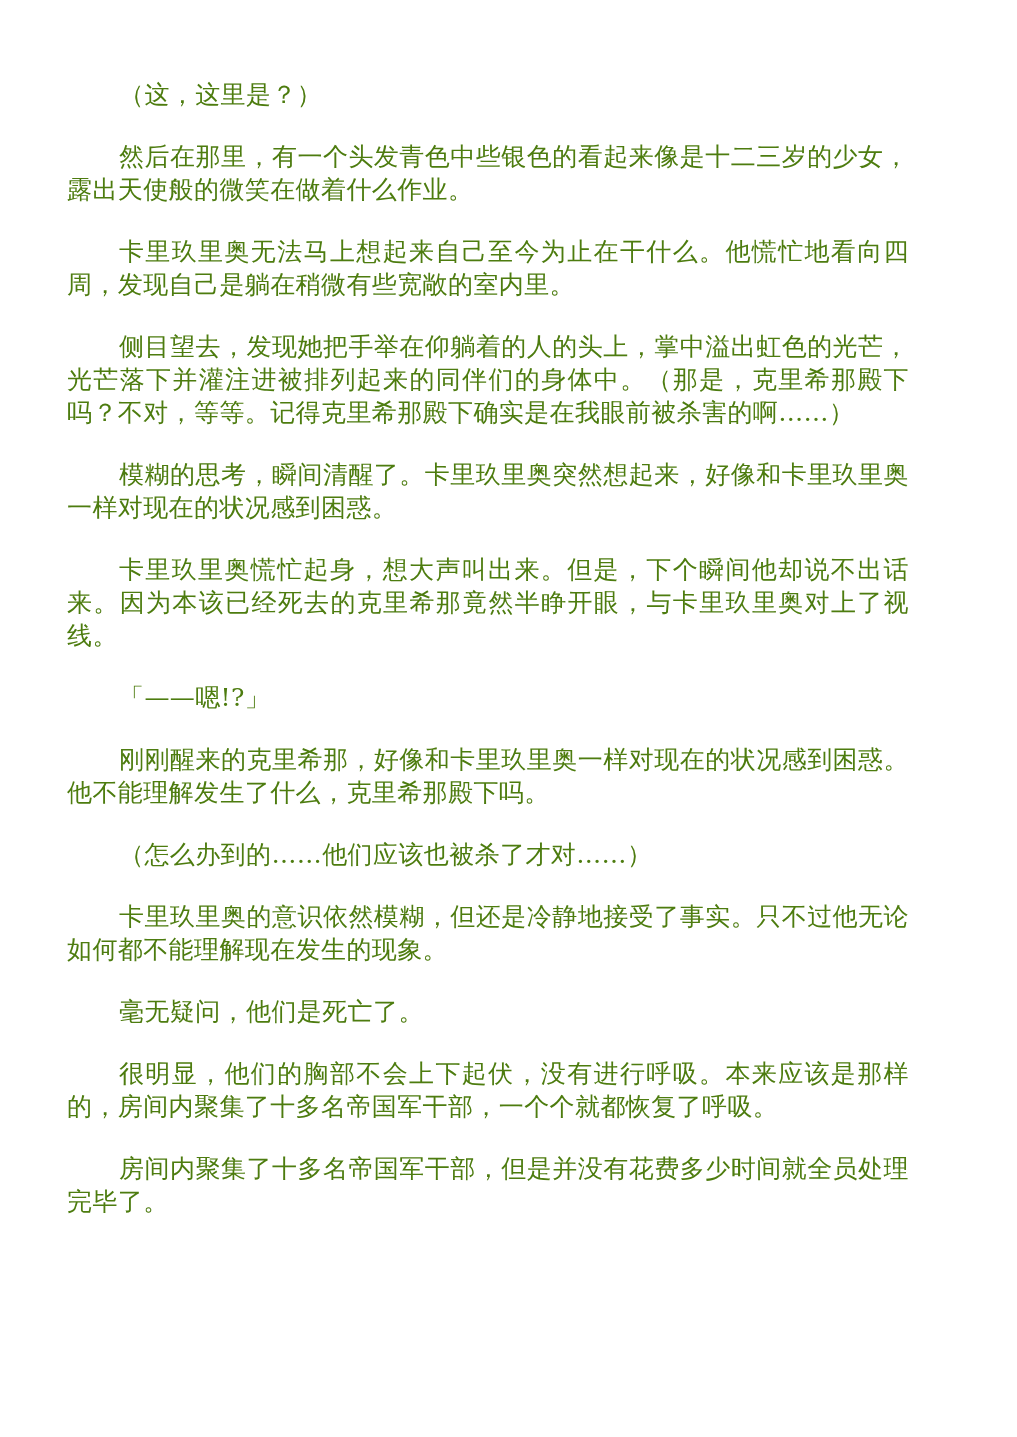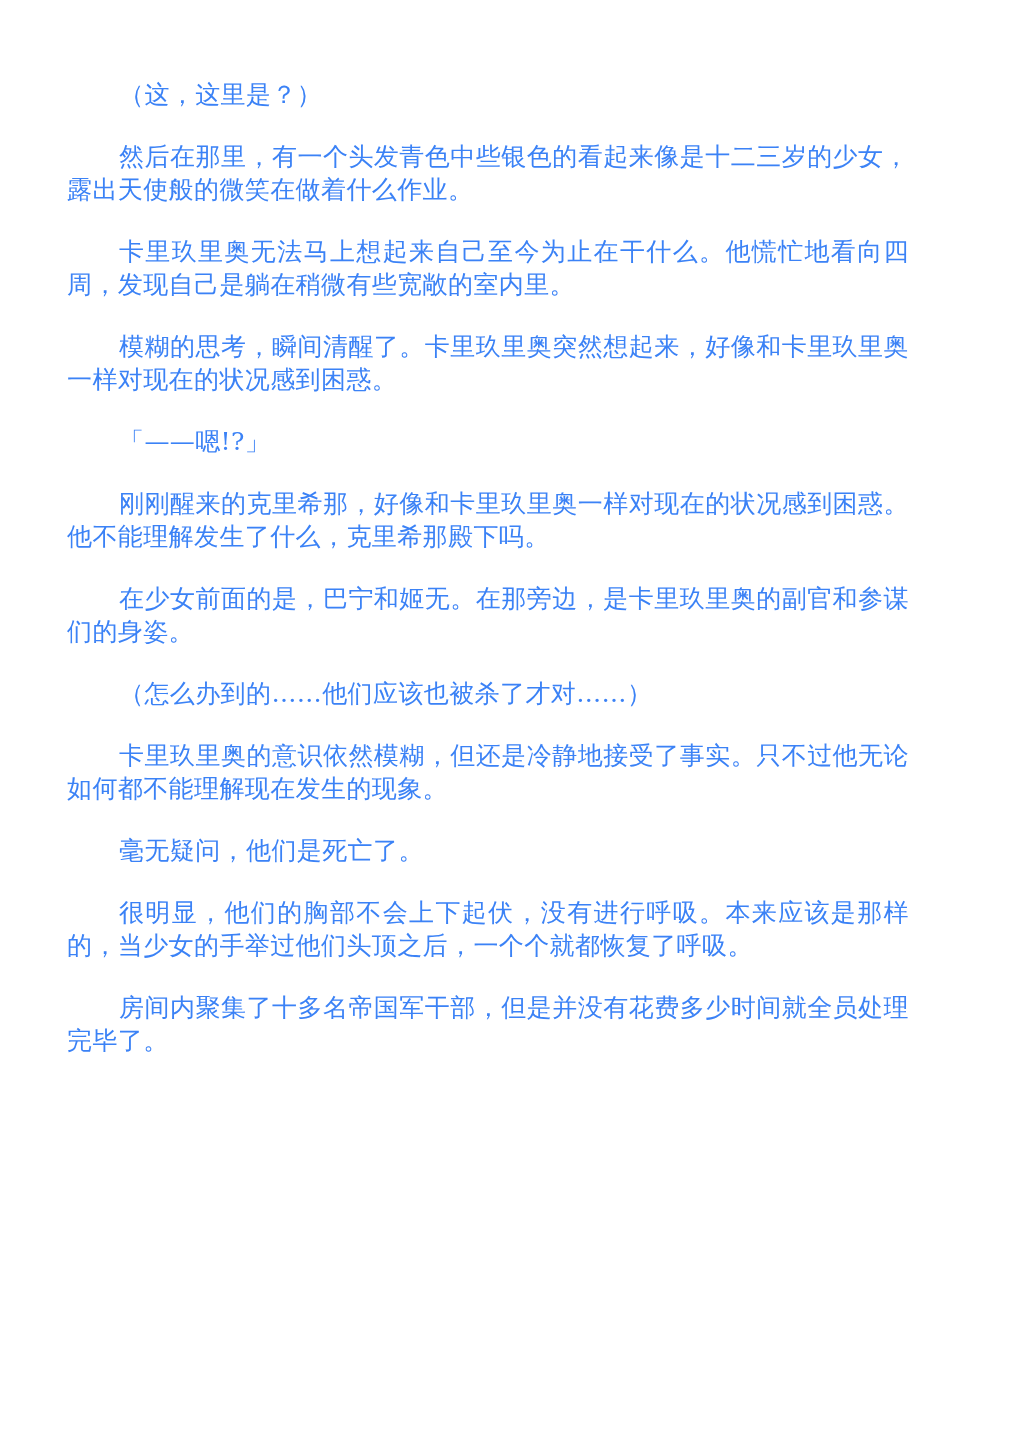--- a/index.html
+++ b/index.html
@@ -14,39 +14,40 @@
     position: relative;
   }
   .page {
     position: absolute;
     left: 67px;
     top: 78px;
     width: 842px;
     font-family: "DejaVu Serif", "Liberation Serif", serif;
     font-size: 25px;
     line-height: 33px;
-    color: #3b82f6;
+    color: #4d7c0f;
   }
   .para {
     margin: 0 0 29px 0;
     text-indent: 52px;
     text-align: justify;
     word-break: break-all;
     letter-spacing: 0.4px;
   }
 </style>
 </head>
 <body>
 
 <div class="page">
   <p class="para">（这，这里是？）</p>
   <p class="para">然后在那里，有一个头发青色中些银色的看起来像是十二三岁的少女，露出天使般的微笑在做着什么作业。</p>
   <p class="para">卡里玖里奥无法马上想起来自己至今为止在干什么。他慌忙地看向四周，发现自己是躺在稍微有些宽敞的室内里。</p>
+  <p class="para">侧目望去，发现她把手举在仰躺着的人的头上，掌中溢出虹色的光芒，光芒落下并灌注进被排列起来的同伴们的身体中。（那是，克里希那殿下吗？不对，等等。记得克里希那殿下确实是在我眼前被杀害的啊……）</p>
   <p class="para">模糊的思考，瞬间清醒了。卡里玖里奥突然想起来，好像和卡里玖里奥一样对现在的状况感到困惑。</p>
+  <p class="para">卡里玖里奥慌忙起身，想大声叫出来。但是，下个瞬间他却说不出话来。因为本该已经死去的克里希那竟然半睁开眼，与卡里玖里奥对上了视线。</p>
   <p class="para">「——嗯!?」</p>
   <p class="para">刚刚醒来的克里希那，好像和卡里玖里奥一样对现在的状况感到困惑。他不能理解发生了什么，克里希那殿下吗。</p>
-  <p class="para">在少女前面的是，巴宁和姬无。在那旁边，是卡里玖里奥的副官和参谋们的身姿。</p>
   <p class="para">（怎么办到的……他们应该也被杀了才对……）</p>
   <p class="para">卡里玖里奥的意识依然模糊，但还是冷静地接受了事实。只不过他无论如何都不能理解现在发生的现象。</p>
   <p class="para">毫无疑问，他们是死亡了。</p>
-  <p class="para">很明显，他们的胸部不会上下起伏，没有进行呼吸。本来应该是那样的，当少女的手举过他们头顶之后，一个个就都恢复了呼吸。</p>
+  <p class="para">很明显，他们的胸部不会上下起伏，没有进行呼吸。本来应该是那样的，房间内聚集了十多名帝国军干部，一个个就都恢复了呼吸。</p>
   <p class="para">房间内聚集了十多名帝国军干部，但是并没有花费多少时间就全员处理完毕了。</p>
 </div>
 
 </body></html>

